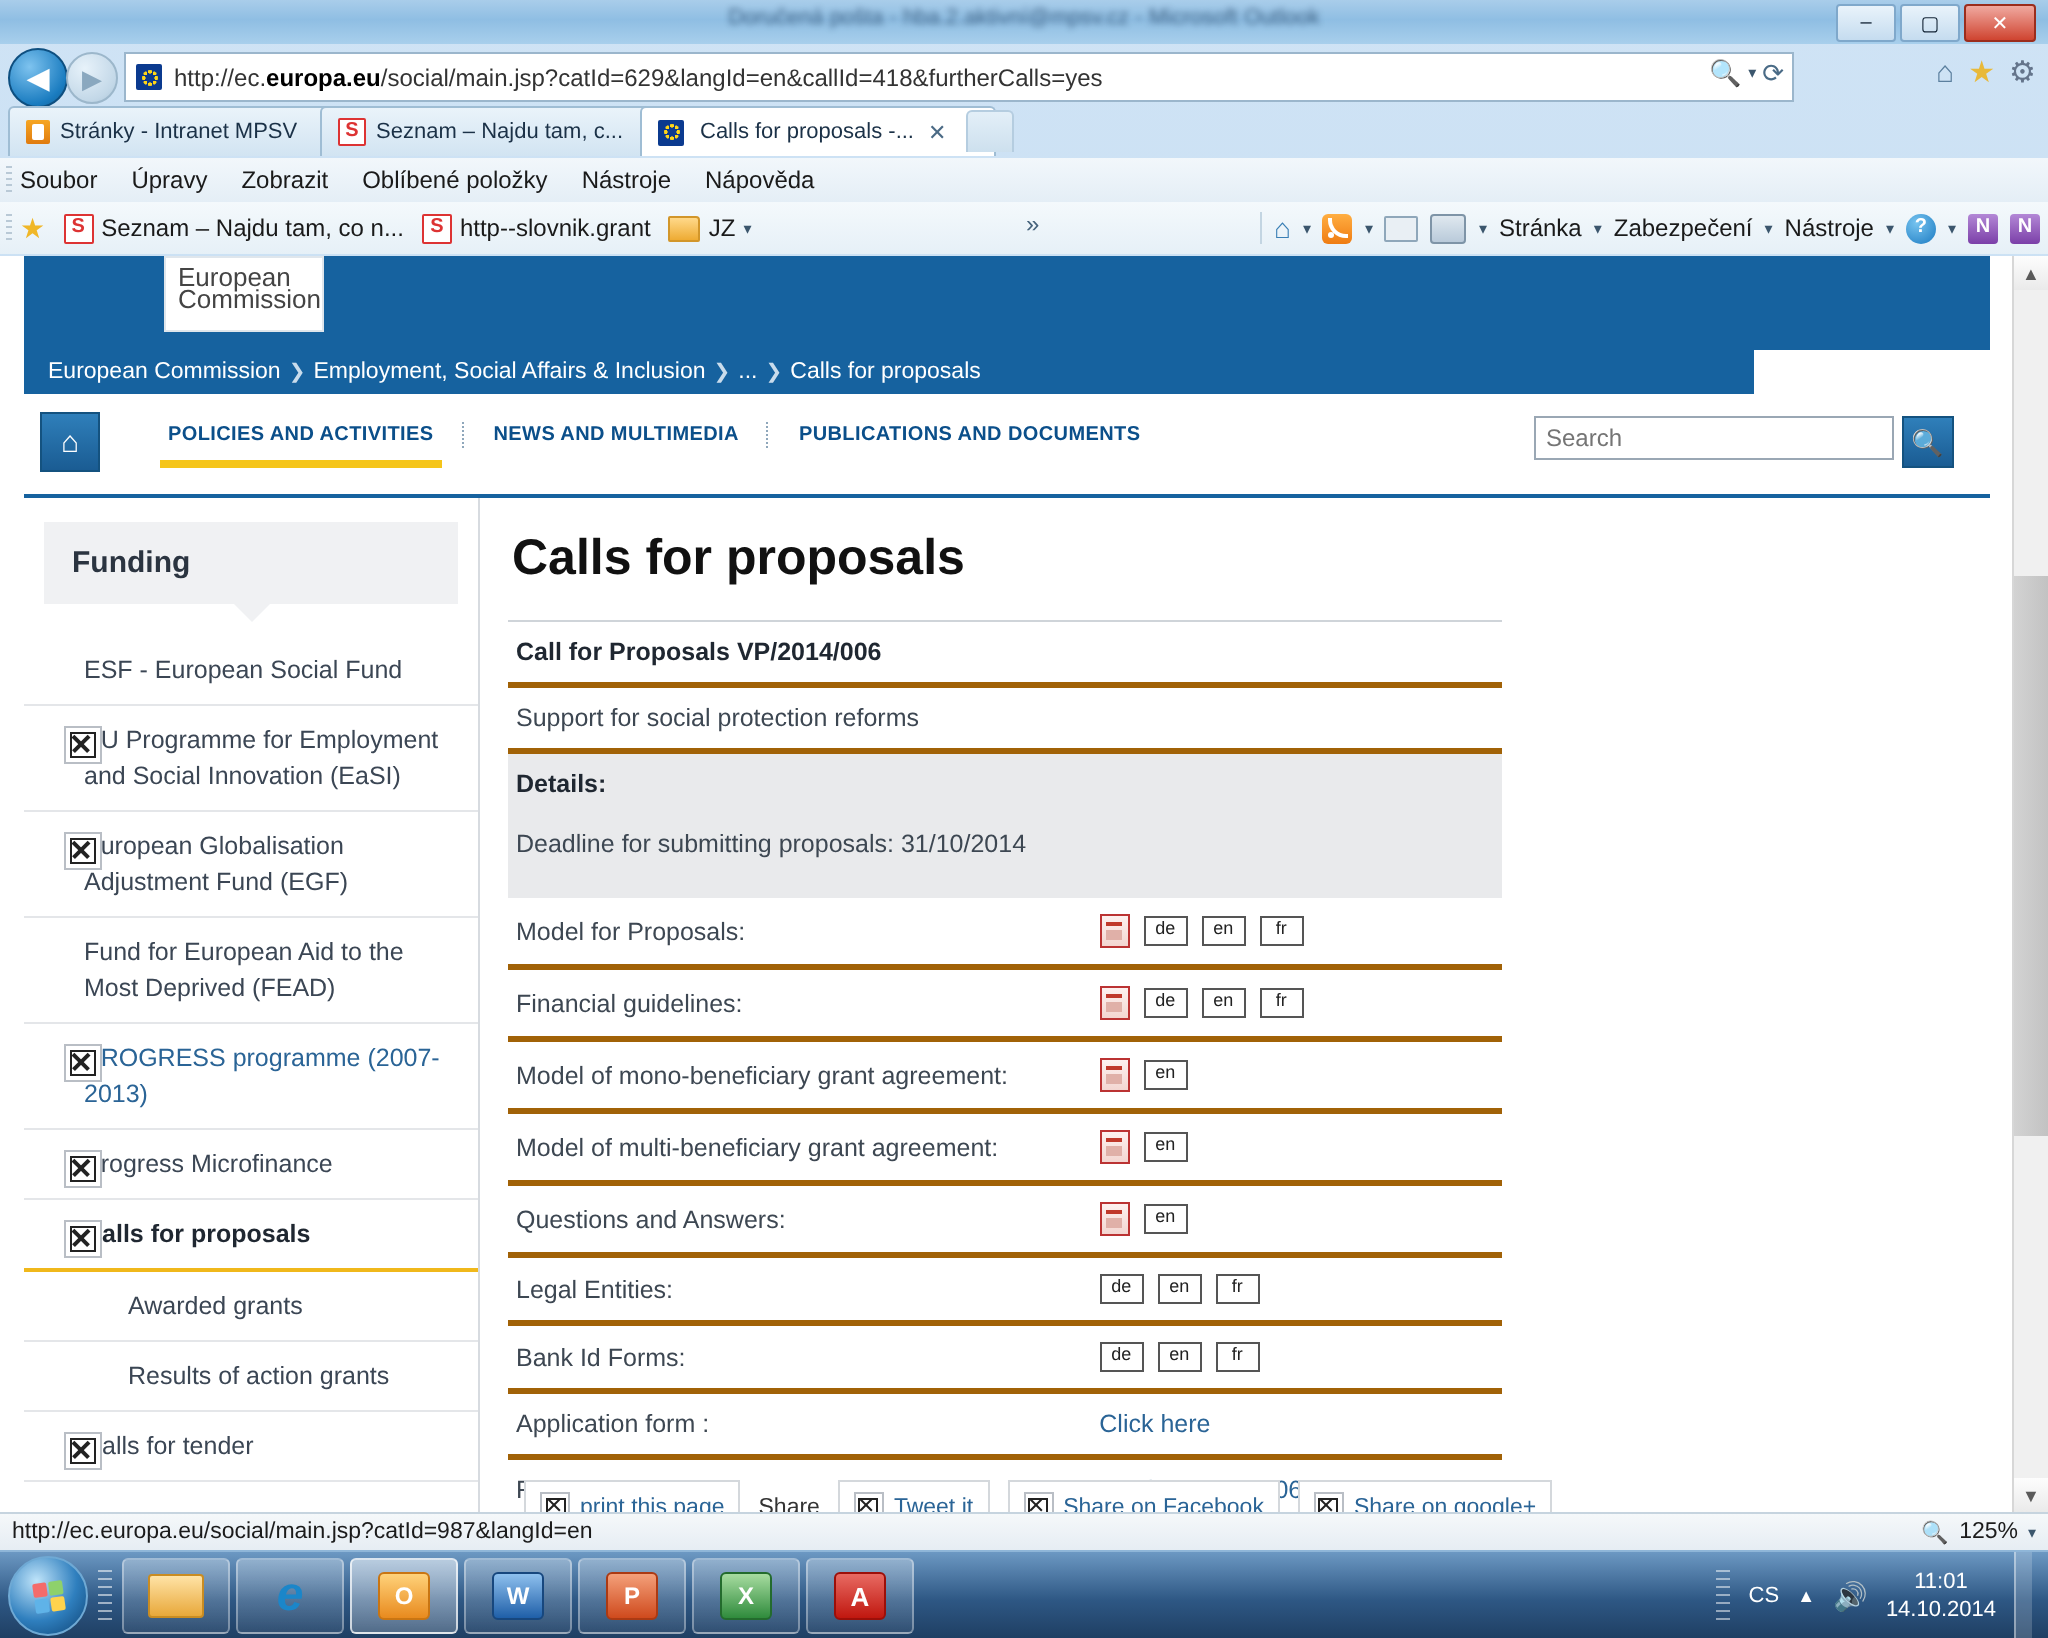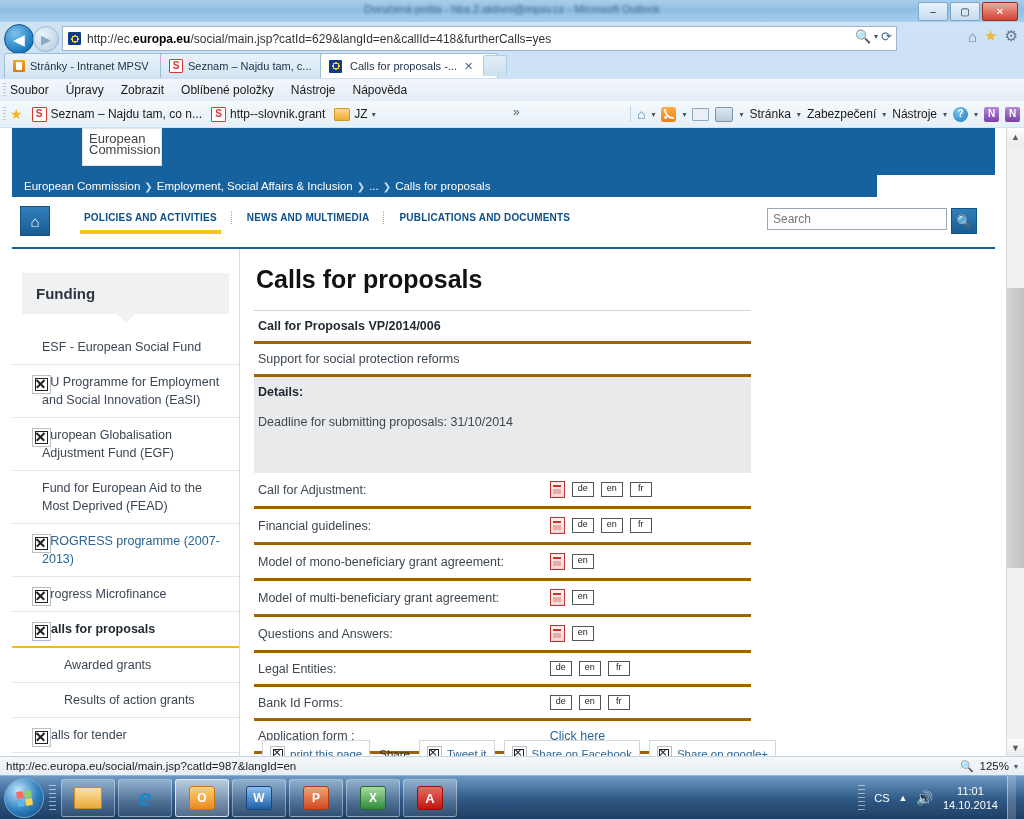--- a/index.html
+++ b/index.html
@@ -160,21 +160,21 @@
   .search-input{width:180px;height:22px;border:1px solid #9aa7b4;background:#fff;
     font-size:12px;color:#555;padding:0 5px;box-sizing:border-box;
     font-family:"Liberation Sans",sans-serif;}
   .search-btn{width:24px;height:24px;margin-left:4px;border:1px solid #14527f;
     background:linear-gradient(180deg,#2f7fba,#1a5c93);color:#fff;
     display:flex;align-items:center;justify-content:center;font-size:13px;}
 
   
   .page-body{position:absolute;left:12px;top:121px;width:983px;height:507px;display:flex;}
   .sidebar{width:228px;flex:none;border-right:1px solid #d7dbe0;padding:8px 0 0 0;box-sizing:border-box;}
-  .side-head{margin:16px 10px;background:#f0f1f3;padding:12px 14px;position:relative;}
+  .side-head{margin:4px 10px;background:#f0f1f3;padding:12px 14px;position:relative;}
   .side-head .t{font-size:15px;font-weight:700;color:#2b3440;}
   .side-head::after{content:"";position:absolute;left:46%;bottom:-9px;width:0;height:0;
     border-left:9px solid transparent;border-right:9px solid transparent;
     border-top:9px solid #f0f1f3;}
   .side-list{margin-top:16px;}
   .side-item{position:relative;border-bottom:1px solid #e4e6e9;padding:8px 10px 8px 30px;
     min-height:20px;box-sizing:border-box;}
   .side-item .lbl{font-size:12.5px;line-height:18px;color:#3b4654;}
   .side-item .lbl.link{color:#2a6496;}
   .side-item.current .lbl{font-weight:700;color:#1f2731;}
@@ -190,21 +190,21 @@
   .brokenimg i::before{transform:rotate(45deg);}
   .brokenimg i::after{transform:rotate(-45deg);}
 
   .content{flex:1;padding:16px 18px 0 14px;box-sizing:border-box;}
   .page-title{font-size:25px;font-weight:700;color:#111;margin:0 0 16px 2px;}
   .ctable{width:497px;border-collapse:collapse;}
   .ctable td{padding:8px 4px;font-size:12.5px;color:#3d4752;vertical-align:middle;
     border-bottom:3px solid #a16207;}
   .ctable tr.hdr td{font-weight:700;color:#1f2731;border-top:1px solid #cfd4d9;}
   .ctable tr.details td{background:#e9eaec;font-weight:700;color:#1f2731;border-bottom:none;}
-  .ctable tr.deadline td{background:#e9eaec;padding-bottom:44px;border-bottom:none;}
+  .ctable tr.deadline td{background:#e9eaec;padding-bottom:20px;border-bottom:none;}
   .ctable td.lab{width:295px;}
   .ctable td.val{width:202px;}
   .icons-cell{display:flex;align-items:center;gap:7px;}
   .pdf-ico{width:13px;height:15px;background:linear-gradient(180deg,#fdf1ef,#f3d6d1);
     border:1px solid #b33;position:relative;flex:none;}
   .pdf-ico::after{content:"";position:absolute;left:2px;top:3px;width:8px;height:2px;background:#c0392b;}
   .pdf-ico::before{content:"";position:absolute;left:2px;top:7px;width:8px;height:5px;
     background:#e0b0a8;}
   .lang-ico{min-width:16px;height:13px;padding:0 2px;border:1px solid #555;background:#fff;
     font-size:9px;line-height:11px;color:#222;text-align:center;flex:none;}
@@ -477,21 +477,21 @@
               <td colspan="2">Support for social protection reforms</td>
             </tr>
             <tr class="details">
               <td colspan="2">Details:</td>
             </tr>
             <tr class="deadline">
               <td colspan="2">Deadline for submitting proposals: 31/10/2014</td>
             </tr>
 
             <tr>
-              <td class="lab">Call for Adjustment:</td>
+              <td class="lab">Model for Proposals:</td>
               <td class="val">
                 <span class="icons-cell">
                   <span class="pdf-ico"></span>
                   <span class="lang-ico">de</span>
                   <span class="lang-ico">en</span>
                   <span class="lang-ico">fr</span>
                 </span>
               </td>
             </tr>
             <tr>

